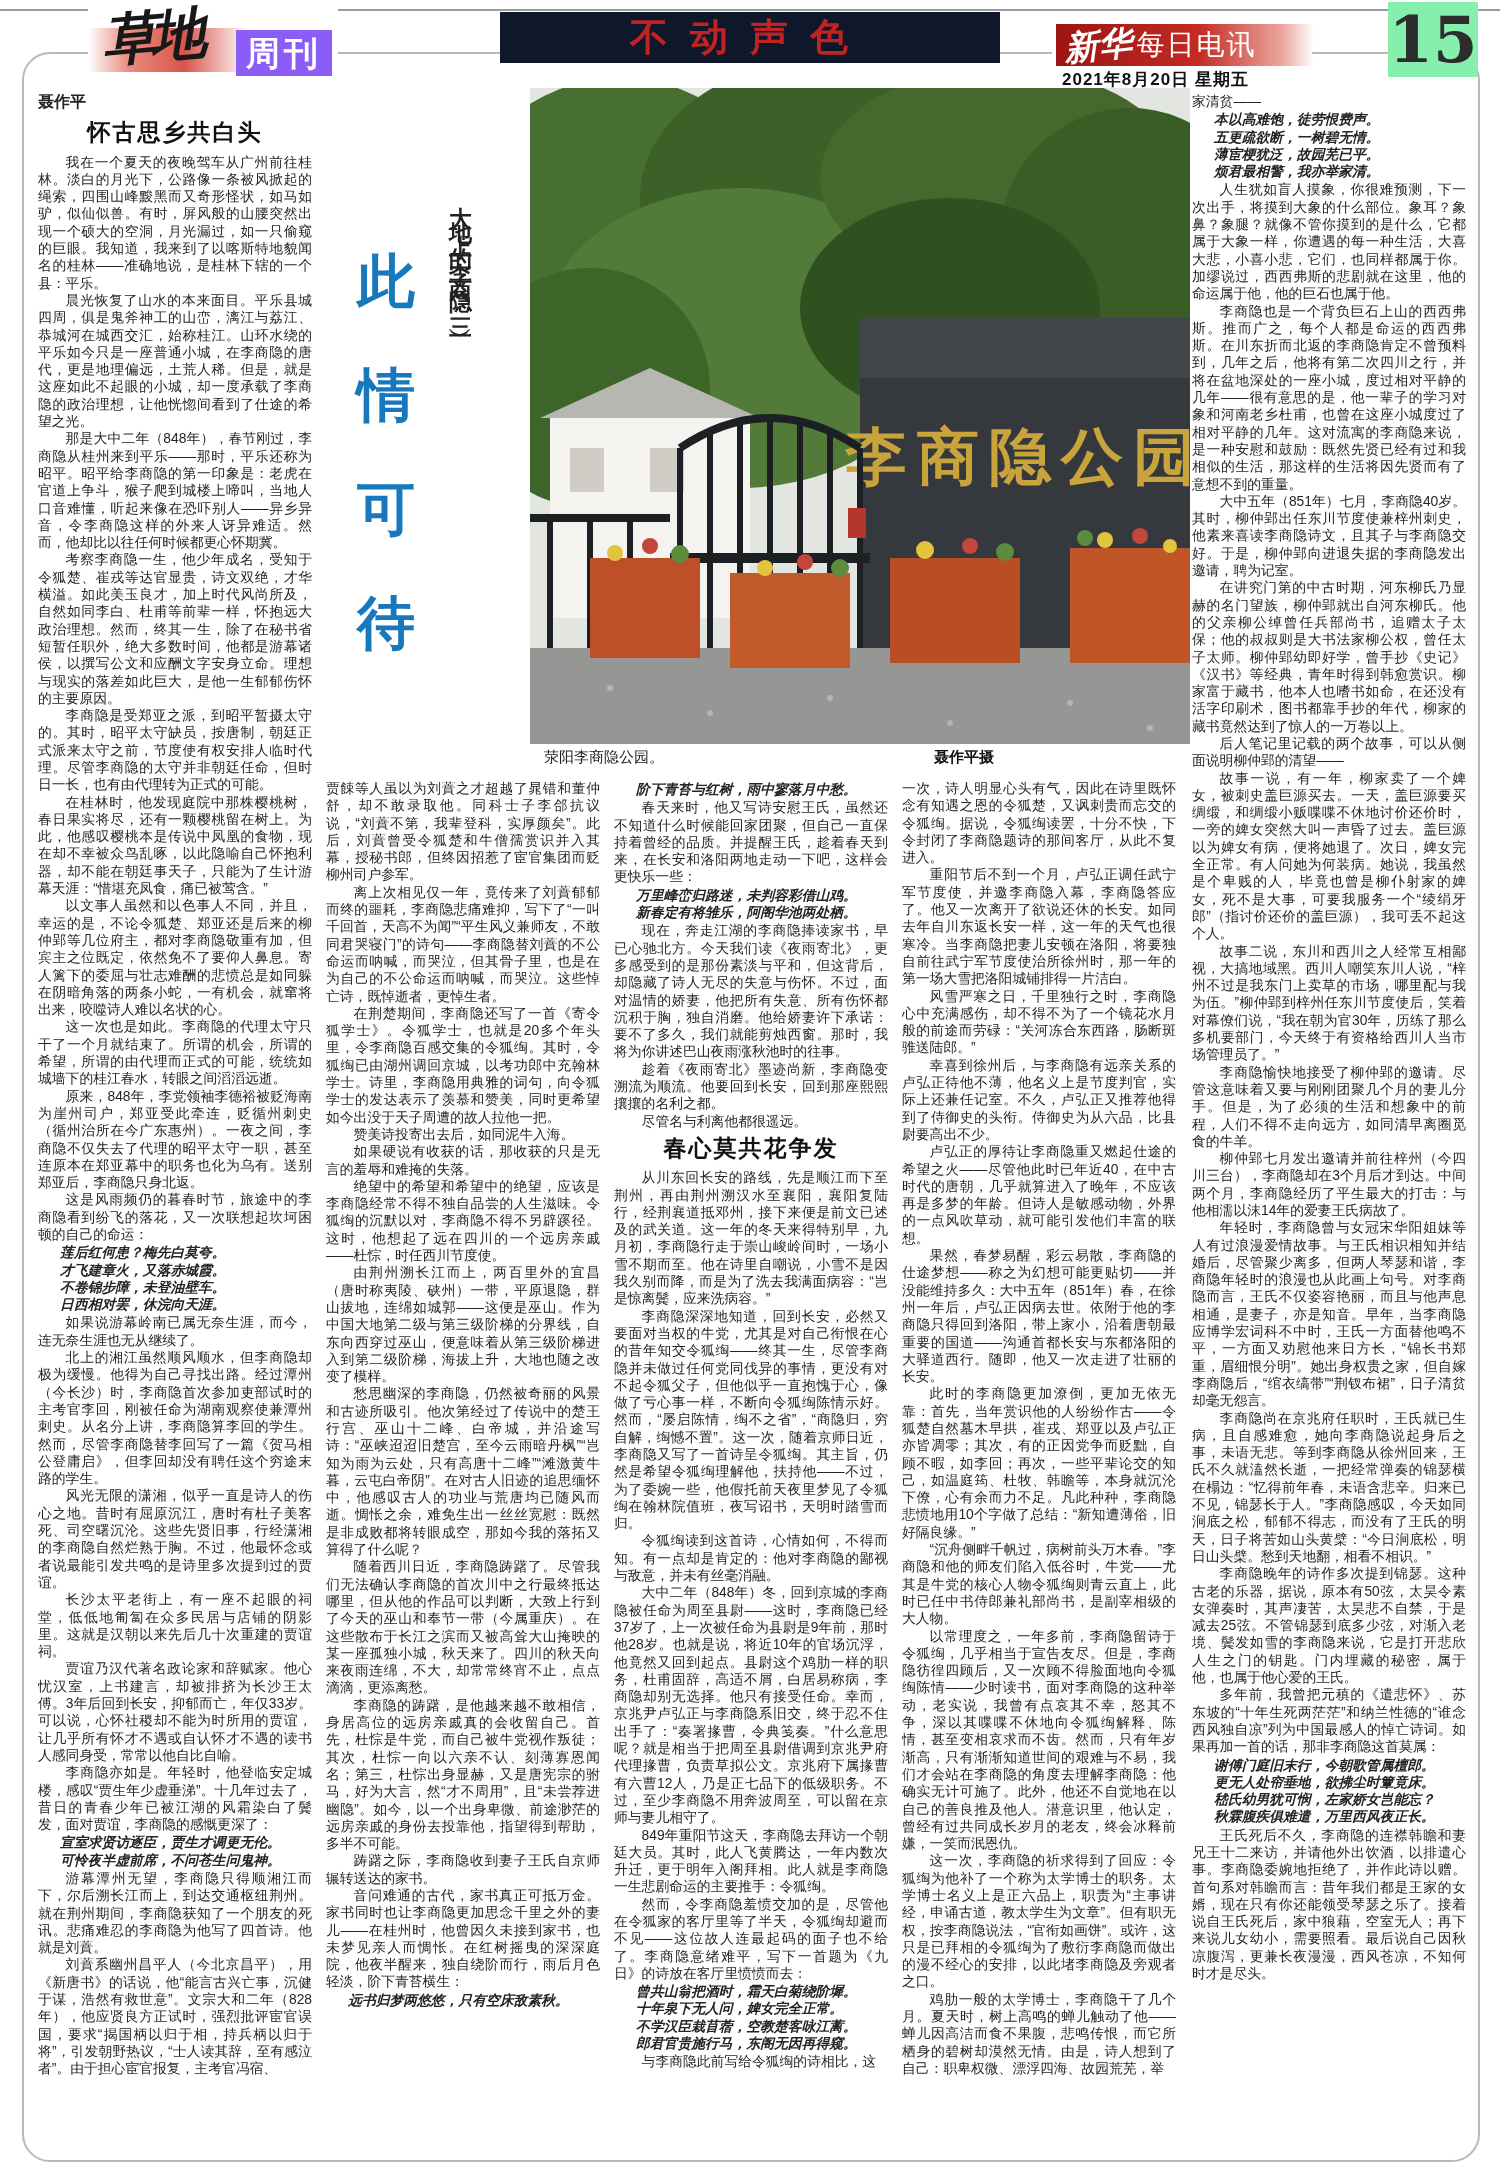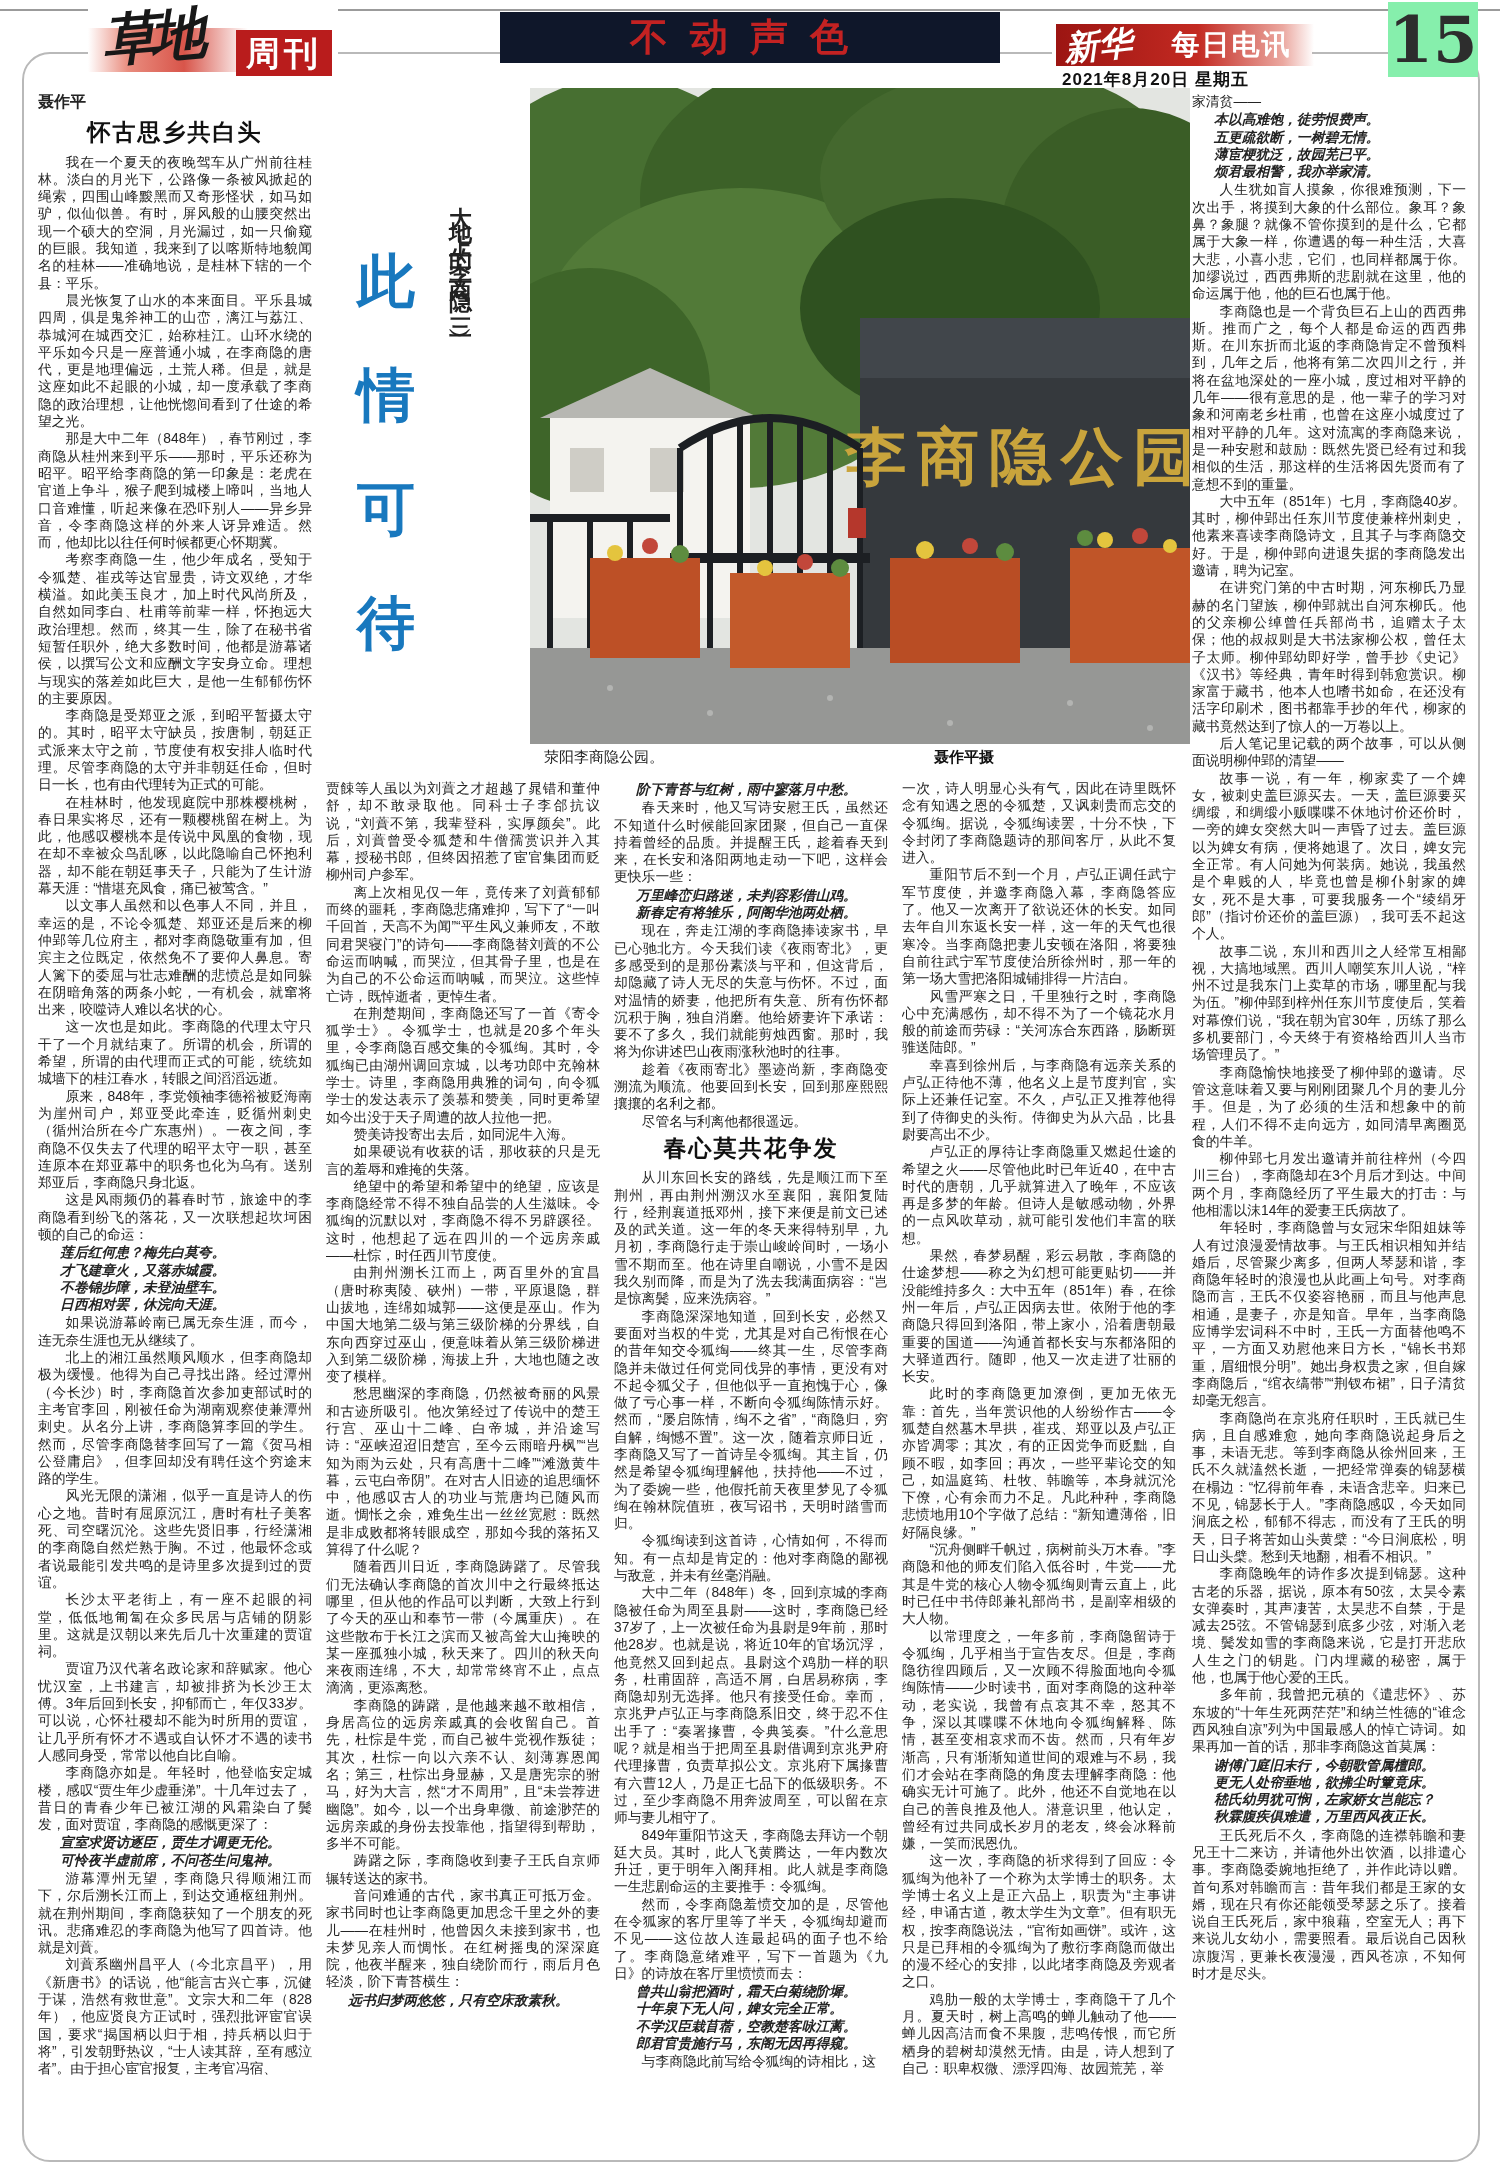--- a/index.html
+++ b/index.html
@@ -8,31 +8,31 @@
   .toprule{position:absolute;left:0;top:9px;width:1500px;height:2px;background:#9b9b9b;}
   .border-frame{position:absolute;left:22px;top:52px;width:1454px;height:2106px;
         border:2px solid #b9b9b9;border-radius:28px;}
   
   .logo-left{position:absolute;left:88px;top:6px;width:250px;height:80px;background:#fff;}
   .logo-swoosh{position:absolute;left:0;top:22px;width:160px;height:44px;
         background:linear-gradient(90deg,rgba(255,255,255,0),#e98d7f 25%,#d8554a 60%,rgba(255,255,255,0));}
   .logo-calli{position:absolute;left:14px;top:2px;font-family:"DejaVu Serif",serif;
         font-size:56px;font-weight:900;font-style:italic;color:#181818;transform:rotate(-5deg);
         letter-spacing:-8px;line-height:1;}
-  .logo-box{position:absolute;left:148px;top:24px;width:96px;height:46px;background:#b91c1c;
+  .logo-box{position:absolute;left:148px;top:24px;width:96px;height:46px;background:#8b5cf6;
         color:#fff;font-size:34px;font-weight:700;text-align:center;line-height:46px;letter-spacing:4px;}
   .center-title{position:absolute;left:500px;top:12px;width:500px;margin:0;background:#0f172a;
         text-align:center;font-size:38px;font-weight:900;color:#c32222;letter-spacing:22px;}
   .masthead{position:absolute;left:1052px;top:18px;width:260px;height:72px;background:#fff;}
   .mast-band{position:absolute;left:4px;top:6px;width:250px;height:42px;
         background:linear-gradient(90deg,#9c1512,#c32a22 55%,#eba8a0 88%,rgba(255,255,255,0));
         color:#fff;white-space:nowrap;padding-left:8px;}
   .mast-script{font-family:"DejaVu Serif",serif;font-style:italic;font-weight:900;font-size:34px;
         display:inline-block;transform:rotate(-6deg);line-height:42px;}
-  .mast-rest{font-size:28px;font-weight:700;letter-spacing:2px;line-height:42px;vertical-align:top;margin-left:35px;}
+  .mast-rest{font-size:28px;font-weight:400;letter-spacing:2px;line-height:42px;vertical-align:top;}
   .mast-date{position:absolute;left:10px;top:50px;font-size:17px;font-weight:600;color:#111;letter-spacing:1px;}
   .pagenum{position:absolute;left:1388px;top:2px;width:90px;background:#86efac;text-align:center;
         font-family:"DejaVu Serif",serif;font-size:64px;font-weight:900;color:#2d2d2d;}
   
   .vtitle{position:absolute;left:354px;top:250px;width:64px;}
   .vtitle span{display:block;width:64px;height:62px;margin-bottom:52px;
         font-size:58px;font-weight:900;color:#1878be;text-align:center;line-height:62px;}
   .vsubtitle{position:absolute;left:446px;top:188px;height:440px;
         writing-mode:vertical-rl;font-size:23px;font-weight:600;letter-spacing:14px;color:#222;}
   

